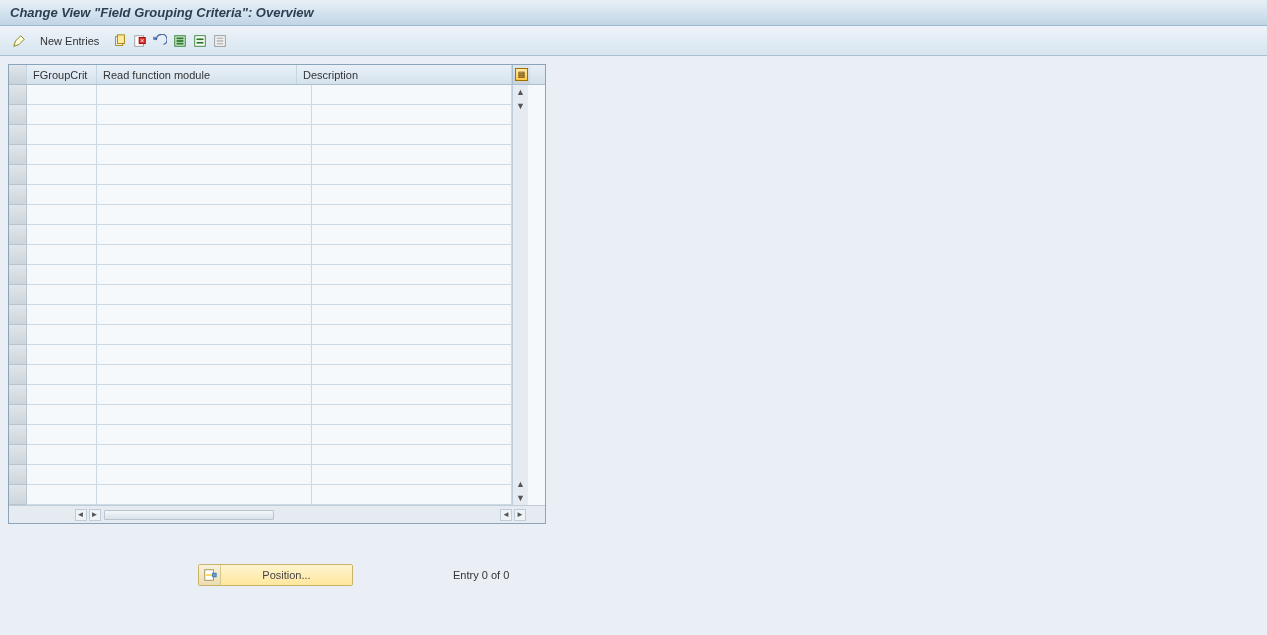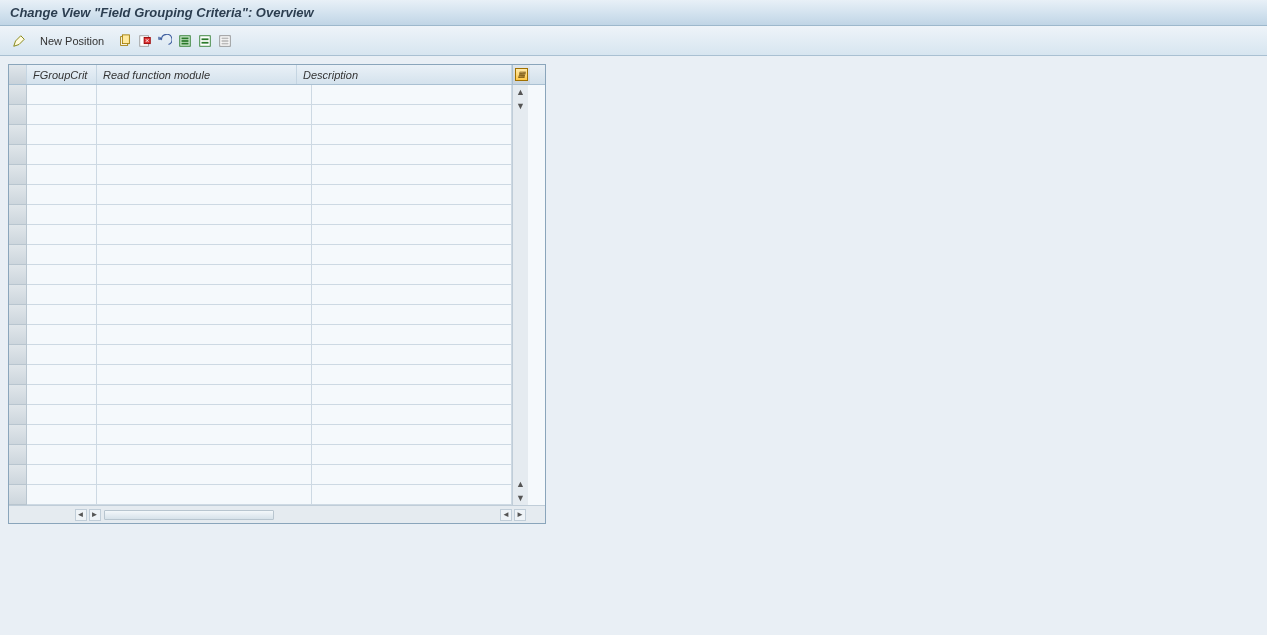--- a/index.html
+++ b/index.html
@@ -82,21 +82,20 @@
       border: 1px solid #8aa5bb;
       background: #f5f9fc;
       position: relative;
     }
     
     .grid-header {
       display: flex;
       background: linear-gradient(to bottom,#e8eff5,#d2e0eb);
       border-bottom: 1px solid #a9c0d2;
       height: 20px;
-      font-style: italic;
     }
     .grid-header-cell {
       border-right: 1px solid #c5d5e2;
       display: flex;
       align-items: center;
       padding: 0 6px;
       font-size: 11px;
       color: #333;
       background: linear-gradient(to bottom,#eaf1f7,#d4e2ed);
     }
@@ -230,21 +229,21 @@
   <div class="titlebar">
     <span class="titlebar-text">Change View "Field Grouping Criteria": Overview</span>
   </div>
 
   <div class="toolbar">
     <span class="tb-icon pencil-icon">
       <svg width="14" height="14" viewBox="0 0 16 16" fill="none">
           <path d="M2 14 L4 8 L10 2 L14 6 L8 12 L2 14 Z" stroke="#7a7a00" stroke-width="1" fill="#fffbe0"></path>
         </svg>
     </span>
-    <span class="new-entries">New Position</span>
+    <span class="new-entries">New Entries</span>
     <span class="tb-group">
       <span class="tb-icon copy-icon">
         <svg width="14" height="14" viewBox="0 0 16 16">
             <rect x="3" y="3" width="8" height="10" fill="#fff" stroke="#a07a00"></rect>
             <rect x="5" y="1" width="8" height="10" fill="#ffeaa0" stroke="#a07a00"></rect>
           </svg>
       </span>
       <span class="tb-icon delete-icon">
         <svg width="14" height="14" viewBox="0 0 16 16">
             <rect x="2" y="2" width="10" height="12" fill="#fff" stroke="#999"></rect>
@@ -449,14 +448,27 @@
         <div class="hs-sep"></div>
         <div class="hs-track-b">
           <div style="flex:1"></div>
           <span class="hs-arrow">◄</span>
           <span class="hs-arrow">►</span>
         </div>
         <div class="hs-corner"></div>
       </div>
     </div>
 
+    <div class="footer-area">
+      <button class="position-button">
+        <span class="pb-icon">
+          <svg width="14" height="14" viewBox="0 0 16 16">
+              <rect x="2" y="2" width="10" height="12" fill="#fff" stroke="#9a8a50"></rect>
+              <rect x="3" y="7" width="8" height="2" fill="#ffd24a"></rect>
+              <rect x="11" y="6" width="4" height="4" fill="#6aa0e0" stroke="#3a70b0"></rect>
+            </svg>
+        </span>
+        <span class="pb-label">Position...</span>
+      </button>
+      <span class="entry-count">Entry 0 of 0</span>
+    </div>
   </div>
 </div>
 
 </body></html>

